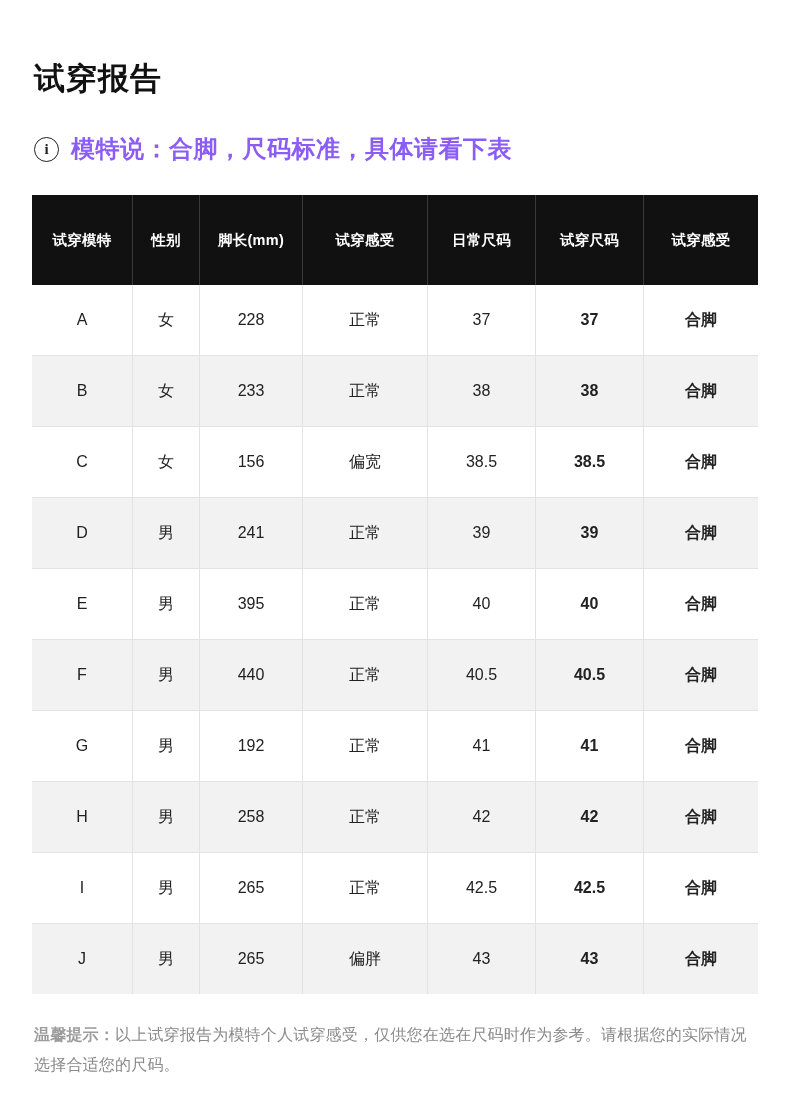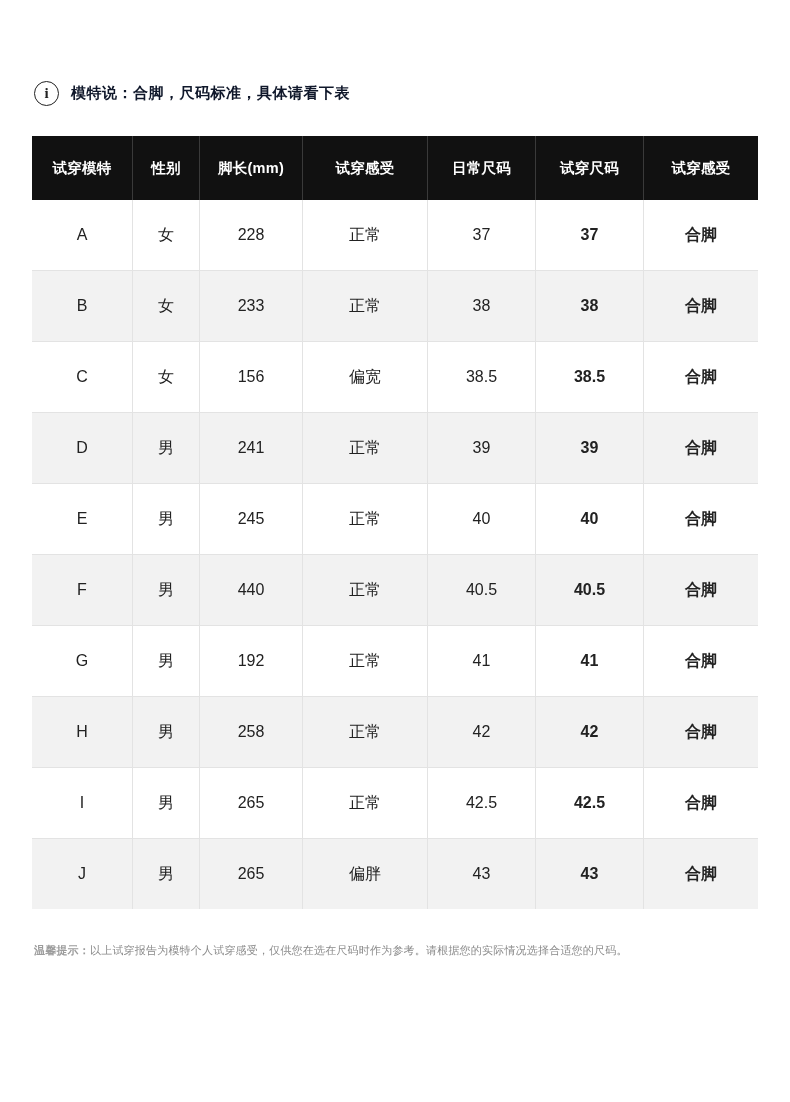--- a/index.html
+++ b/index.html
@@ -42,43 +42,43 @@
     align-items: center;
     justify-content: center;
     font-size: 15px;
     font-weight: bold;
     font-family: "Liberation Serif", serif;
     line-height: 1;
     flex: 0 0 auto;
     color: #222;
   }
   .note-text {
-    font-size: 15px;
+    font-size: 24px;
     font-weight: bold;
     margin-left: 12px;
     letter-spacing: 0.5px;
-    color: #0f172a;
+    color: #8b5cf6;
   }
   table.report {
     margin-top: 30px;
     border-collapse: collapse;
     width: 726px;
     table-layout: fixed;
     font-size: 15px;
   }
   table.report thead th {
     background: #111111;
     color: #ffffff;
     font-size: 14.5px;
     font-weight: bold;
     height: 56px;
     text-align: center;
     border-right: 1px solid #3a3a3a;
     letter-spacing: 0.3px;
-    padding: 4px 2px;
+    padding: 17px 2px;
   }
   table.report thead th:last-child {
     border-right: none;
   }
   table.report tbody td {
     height: 68px;
     text-align: center;
     vertical-align: middle;
     border-right: 1px solid #e3e3e3;
     border-bottom: 1px solid #e3e3e3;
@@ -98,38 +98,39 @@
   table.report tbody tr:last-child td {
     border-bottom: none;
   }
   td.try-size {
     color: #1378b4;
     font-weight: bold;
     font-size: 16.5px;
   }
   .tip {
     margin: 26px 2px 0 2px;
-    font-size: 11px;
+    font-size: 16px;
     line-height: 30px;
     color: #8a8a8a;
     letter-spacing: 0.2px;
   }
   .tip .tip-label {
     color: #9c9c9c;
     font-weight: bold;
   }
   .table-wrap {
     position: relative;
   }
 </style>
 </head>
 <body>
 
 <div class="page">
 
+  <h1 class="title">试穿报告</h1>
 
   <div class="note-row">
     <span class="info-icon">i</span>
     <span class="note-text">模特说：合脚，尺码标准，具体请看下表</span>
   </div>
 
   <div class="table-wrap">
     <table class="report">
       <thead>
         <tr>
@@ -175,21 +176,21 @@
           <td>男</td>
           <td>241</td>
           <td>正常</td>
           <td>39</td>
           <td class="try-size">39</td>
           <td>合脚</td>
         </tr>
         <tr>
           <td>E</td>
           <td>男</td>
-          <td>245</td>
+          <td>395</td>
           <td>正常</td>
           <td>40</td>
           <td class="try-size">40</td>
           <td>合脚</td>
         </tr>
         <tr>
           <td>F</td>
           <td>男</td>
           <td>440</td>
           <td>正常</td>

